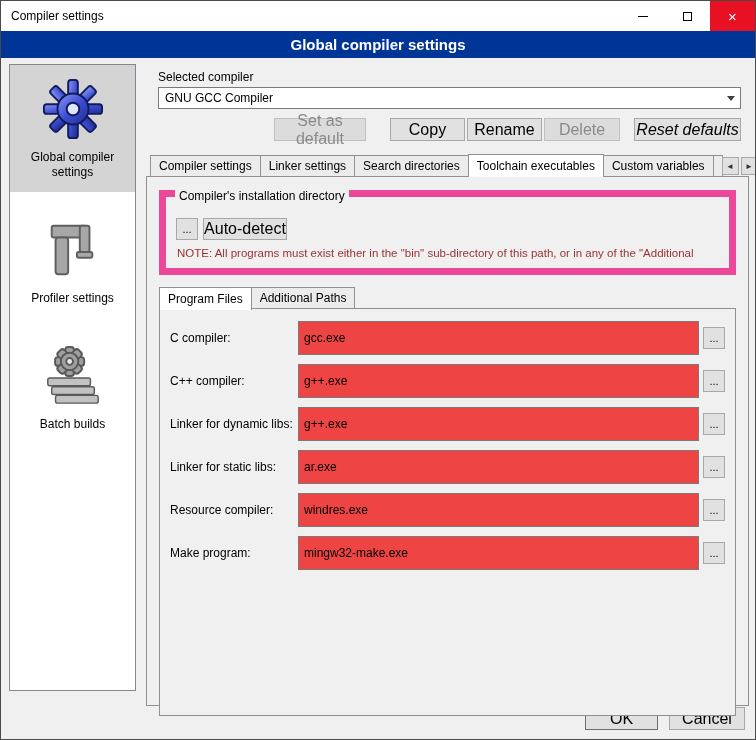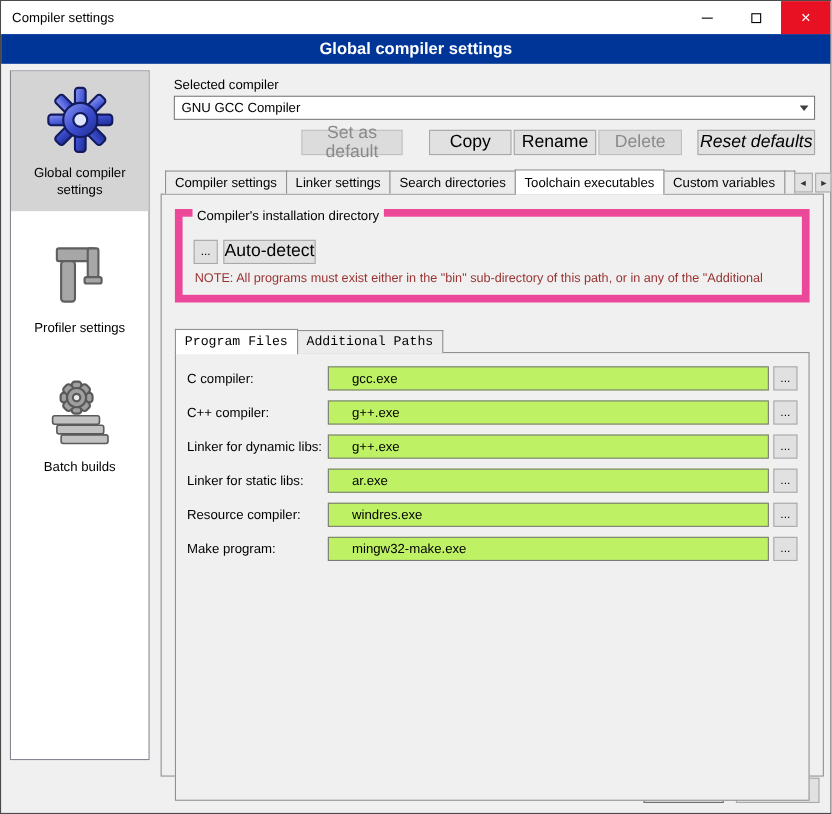--- a/index.html
+++ b/index.html
@@ -58,26 +58,26 @@
   .group{position:relative;border:7px solid #ec4899;margin:13px 12px 0;padding:21px 10px 9px;}
   .legend{position:absolute;top:-8px;left:9px;background:#f0f0f0;padding:0 4px;}
   .dirrow{display:flex;gap:5px;align-items:center;}
   .fin{flex:1;height:22px;border:1px solid #3a78bd;background:#fff;display:flex;align-items:center;padding:0 3px;box-sizing:border-box;cursor:text;}
   .fin .sel{background:#0078d7;color:#fff;padding:1px 2px;}
   .btn.small{width:22px;height:22px;flex:none;font-size:11px;}
   .btn.auto{width:84px;height:22px;flex:none;}
   .note{margin:7px 0 0 1px;font-size:11.5px;color:#993333;white-space:nowrap;overflow:hidden;}
 
   
-  .subtabstrip{display:flex;align-items:center;margin:24px 0 0 12px;position:relative;z-index:2;font-family:Liberation Mono, monospace;}
+  .subtabstrip{display:flex;align-items:flex-start;margin:12px 0 0 12px;position:relative;z-index:2;}
   .subpanel{margin:-1px 12px 0;border:1px solid #919191;background:#f0f0f0;height:408px;box-sizing:border-box;padding-top:12px;position:relative;z-index:1;}
   .frow{display:flex;align-items:center;margin:0 10px 9px;}
   .flabel{width:128px;flex:none;}
   .fwrap{flex:1;display:flex;gap:4px;align-items:center;}
-  .tin{flex:1;height:22px;border:1px solid #7a7a7a;background:#bef264;box-sizing:border-box;padding:0 21px;font-family:"Liberation Sans",sans-serif;font-size:12px;color:#000;}
+  .tin{flex:1;height:34px;border:1px solid #7a7a7a;background:#ef4444;box-sizing:border-box;padding:0 5px;font-family:"Liberation Sans",sans-serif;font-size:12px;color:#000;}
   .fwrap .combo{flex:1;}
 
   
   .footer{position:absolute;right:10px;bottom:9px;display:flex;gap:11px;}
   .btn.ok{width:73px;border-color:#6d6d6d;}
   .btn.cancel{width:76px;}
 </style>
 </head>
 <body>
 

